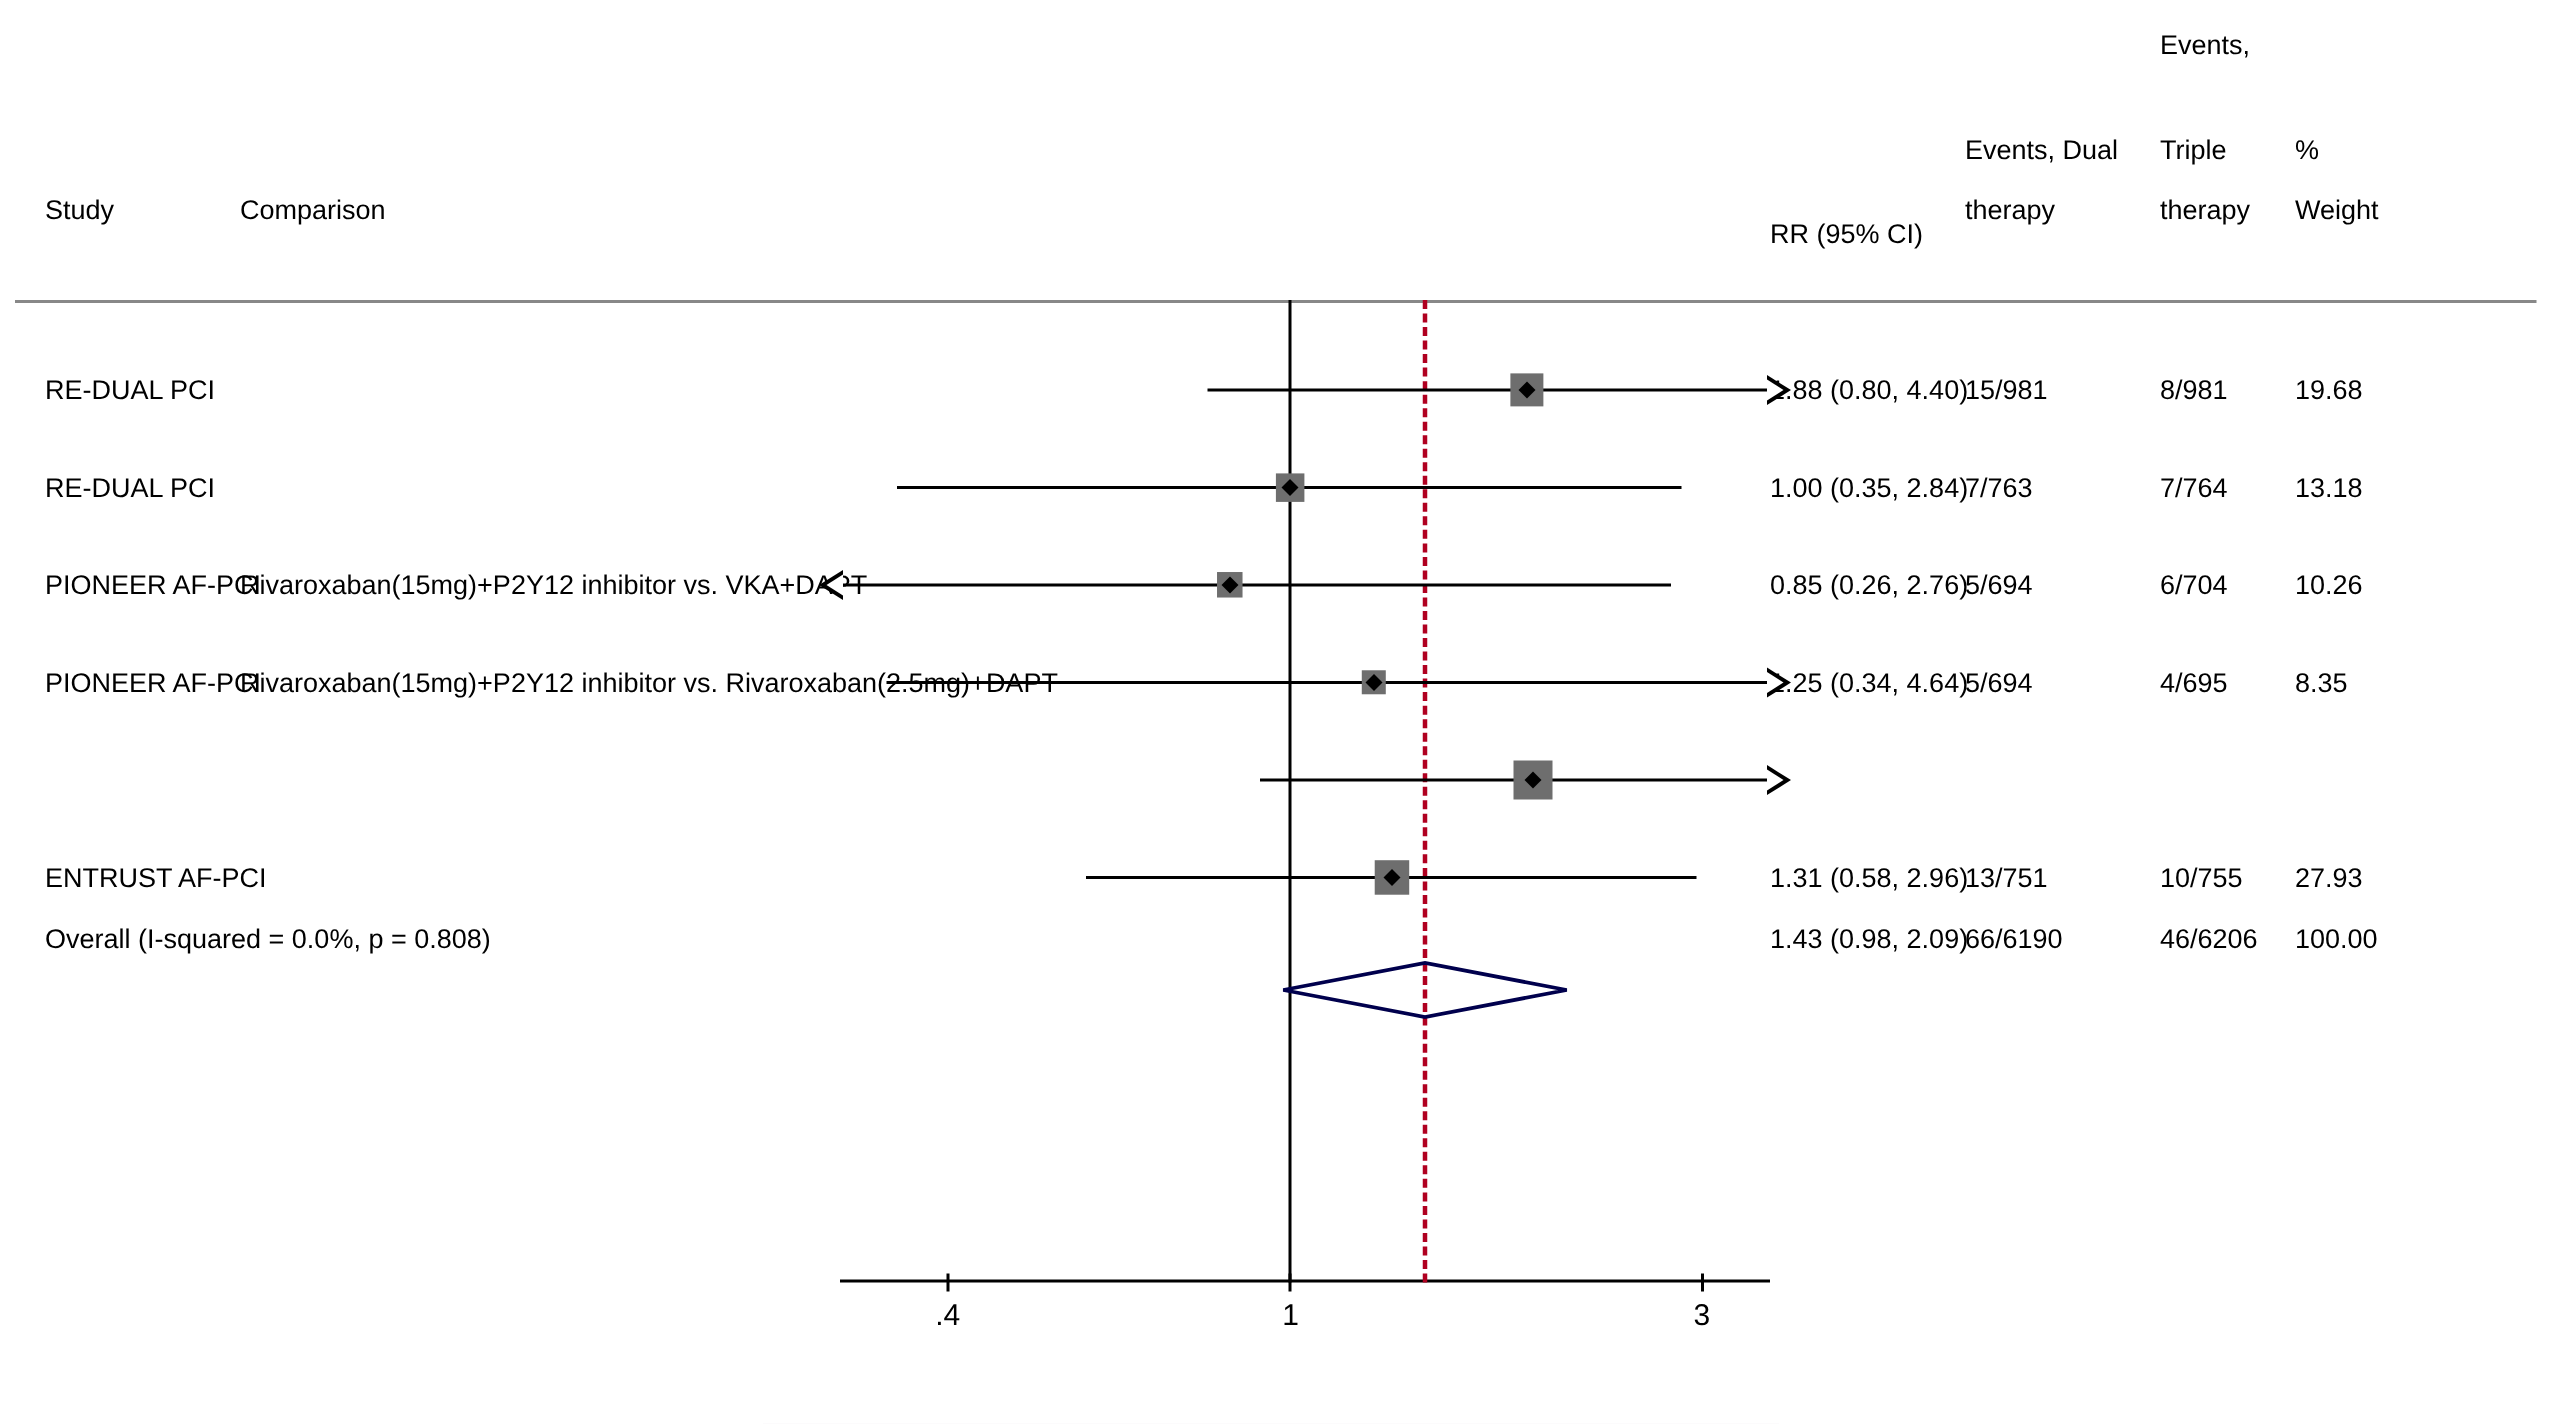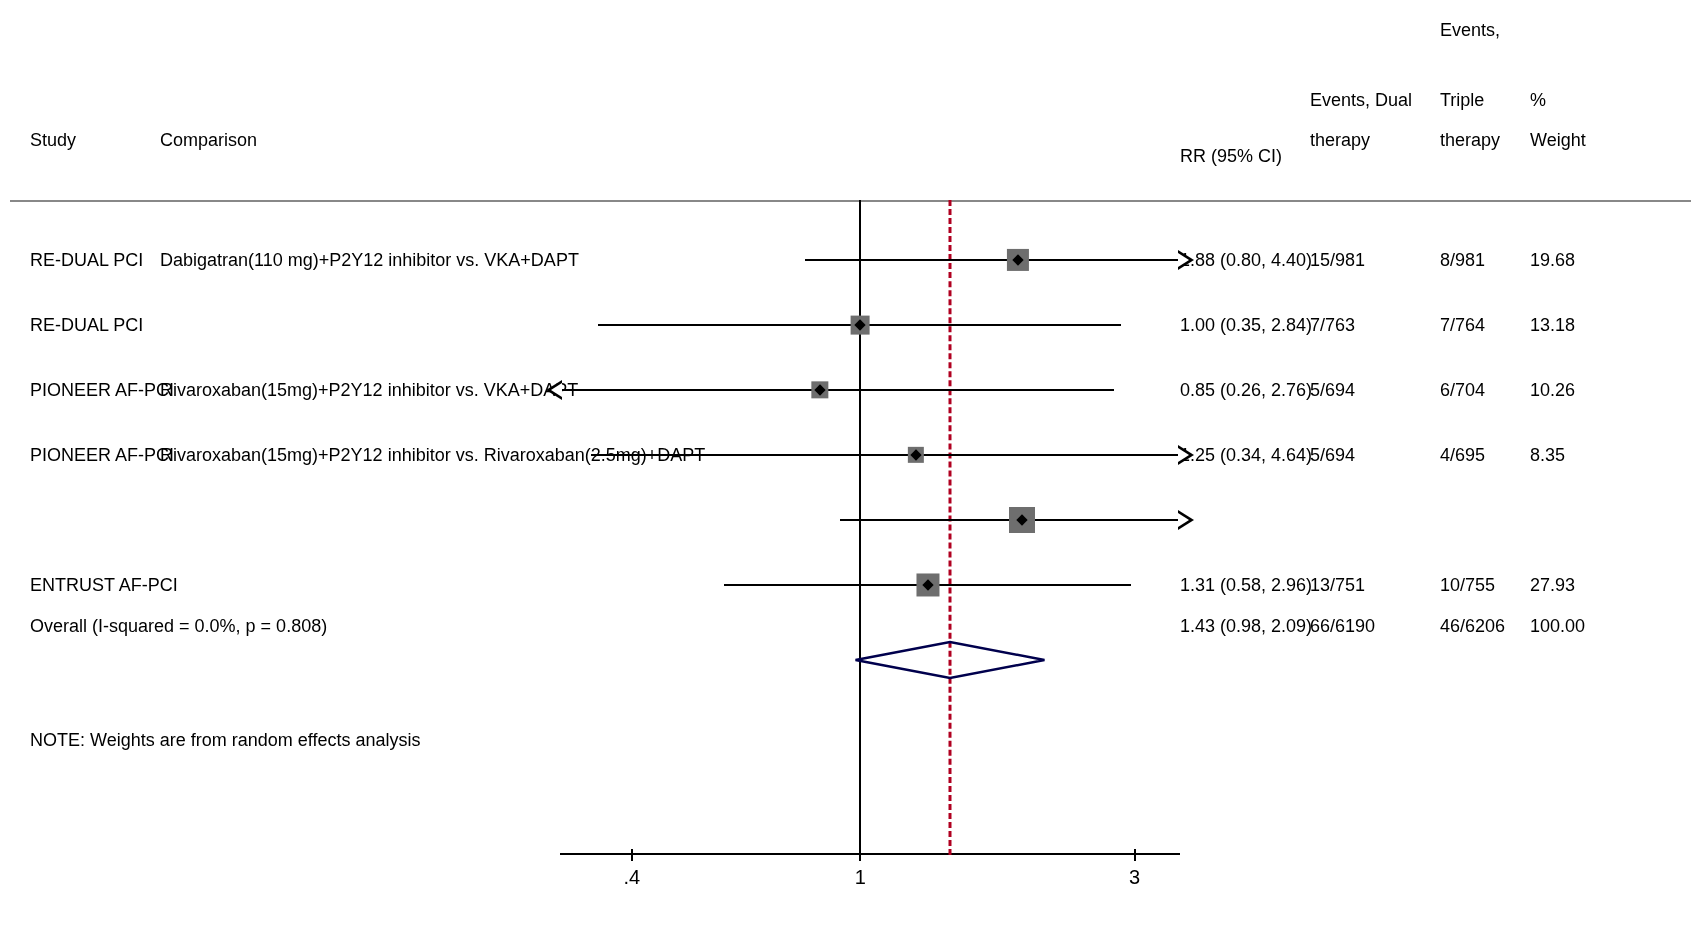--- a/index.html
+++ b/index.html
@@ -151,21 +151,20 @@
       <div class="h-trip-b">Triple</div>
       <div class="h-trip-c">therapy</div>
       <div class="h-pct">%</div>
       <div class="h-wt">Weight</div>
     </div>
 
     <div class="hr-top"></div>
 
     <div class="row" style="top: 230px;">
         <div class="c-study">RE-DUAL PCI</div>
-        <div class="c-comp">Dabigatran(110 mg)+P2Y12 inhibitor vs. VKA+DAPT</div>
         <div class="c-rr">1.88 (0.80, 4.40)</div>
         <div class="c-dual">15/981</div>
         <div class="c-trip">8/981</div>
         <div class="c-wt">19.68</div>
       </div>
       <div class="row" style="top: 295px;">
         <div class="c-study">RE-DUAL PCI</div>
         <div class="c-rr">1.00 (0.35, 2.84)</div>
         <div class="c-dual">7/763</div>
         <div class="c-trip">7/764</div>
@@ -197,21 +196,20 @@
       <div id="rows-anchor"></div>
 
     <div class="row" id="overall-row" style="top: 596px;">
       <div class="overall-label">Overall  (I-squared = 0.0%, p = 0.808)</div>
       <div class="c-rr">1.43 (0.98, 2.09)</div>
       <div class="c-dual">66/6190</div>
       <div class="c-trip">46/6206</div>
       <div class="c-wt">100.00</div>
     </div>
 
-    <div class="note" id="note" style="top: 730px;">NOTE: Weights are from random effects analysis</div>
 
     <div class="plot" id="plot">
       <div class="axis-line"></div>
     <div class="vline-solid" style="left: 300.399px;"></div>
         <div class="vline-dashed" style="left: 389.641px;"></div>
         <div class="tick" style="left: 71.7785px;"></div>
         <div class="tick-label" style="left: 71.7785px; bottom: -34px;">.4</div>
         <div class="tick" style="left: 300.399px;"></div>
         <div class="tick-label" style="left: 300.399px; bottom: -34px;">1</div>
         <div class="tick" style="left: 574.51px;"></div>

